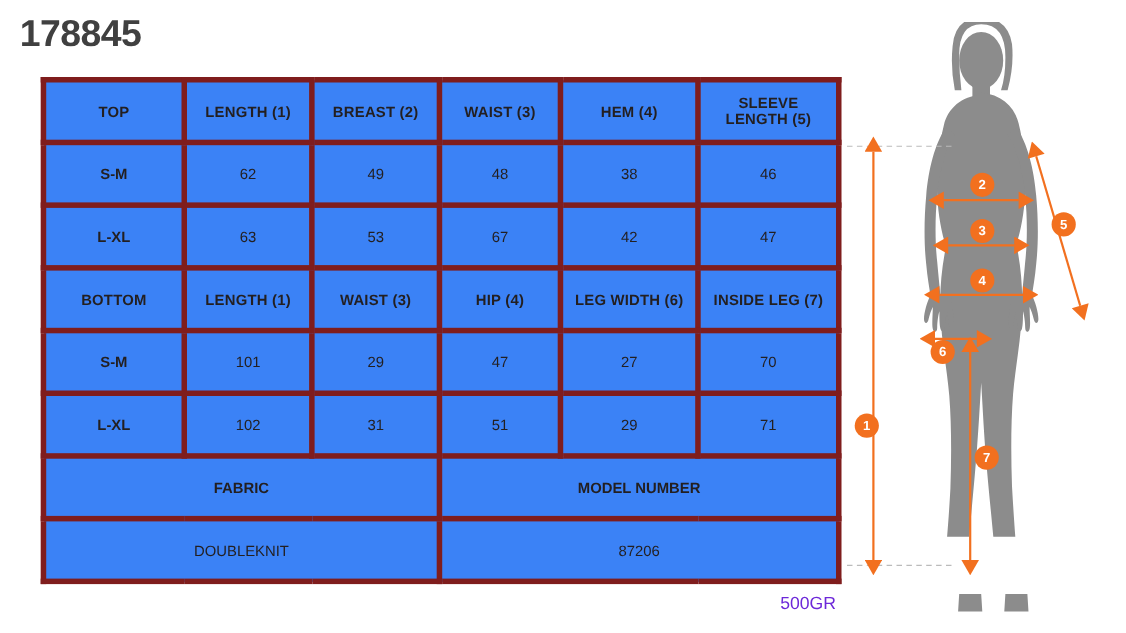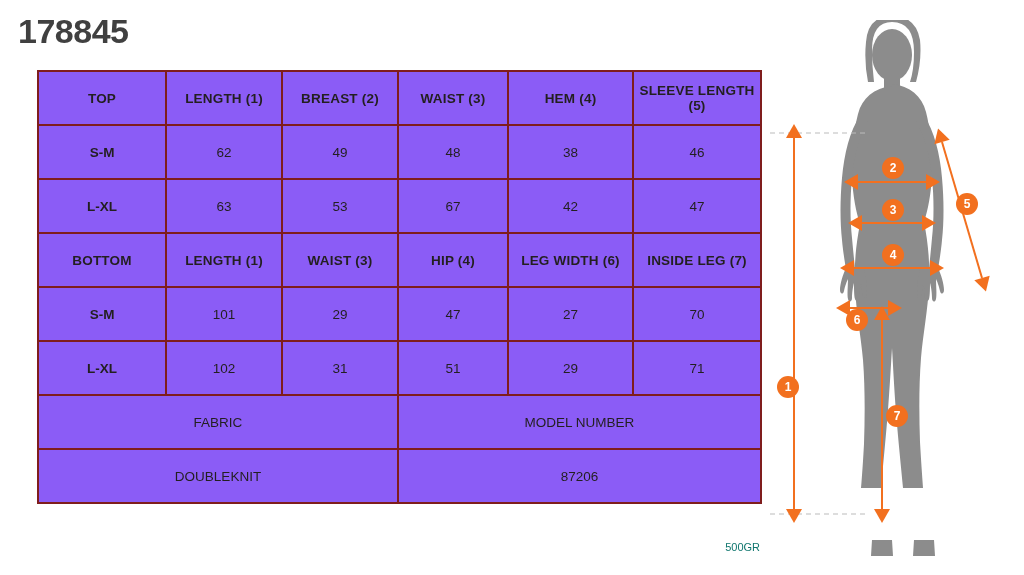--- a/index.html
+++ b/index.html
@@ -34,59 +34,59 @@
     left: 37px;
     top: 70px;
     width: 723px;
   }
   table.size-table {
     border-collapse: collapse;
     width: 723px;
     table-layout: fixed;
   }
   table.size-table td {
-    border: 2px solid #7f1d1d;
+    border: 5px solid #7f1d1d;
     text-align: center;
     vertical-align: middle;
     color: #231f20;
     font-size: 13.5px;
     height: 48px;
     padding: 2px 4px;
-    background: #8b5cf6;
+    background: #3b82f6;
   }
   td.hdr {
     background: #e8703a;
     color: #ffffff;
     font-weight: bold;
     font-size: 13px;
     letter-spacing: 0.2px;
   }
   td.rowlabel {
     font-weight: bold;
     font-size: 14px;
   }
   td.val {
     font-size: 15px;
   }
   td.fabric-hdr {
     background: #e8703a;
     color: #ffffff;
-    font-weight: normal;
+    font-weight: bold;
     font-size: 15px;
     margin-top: 36px;
   }
   td.fabric-val {
     font-size: 15px;
   }
   .weight {
     position: absolute;
     right: 264px;
     top: 541px;
-    font-size: 11px;
-    color: #0f766e;
+    font-size: 16px;
+    color: #6d28d9;
     font-family: "Liberation Sans", sans-serif;
     text-align: center;
   }
   .figure {
     position: absolute;
     left: 770px;
     top: 20px;
     width: 250px;
     height: 545px;
   }

